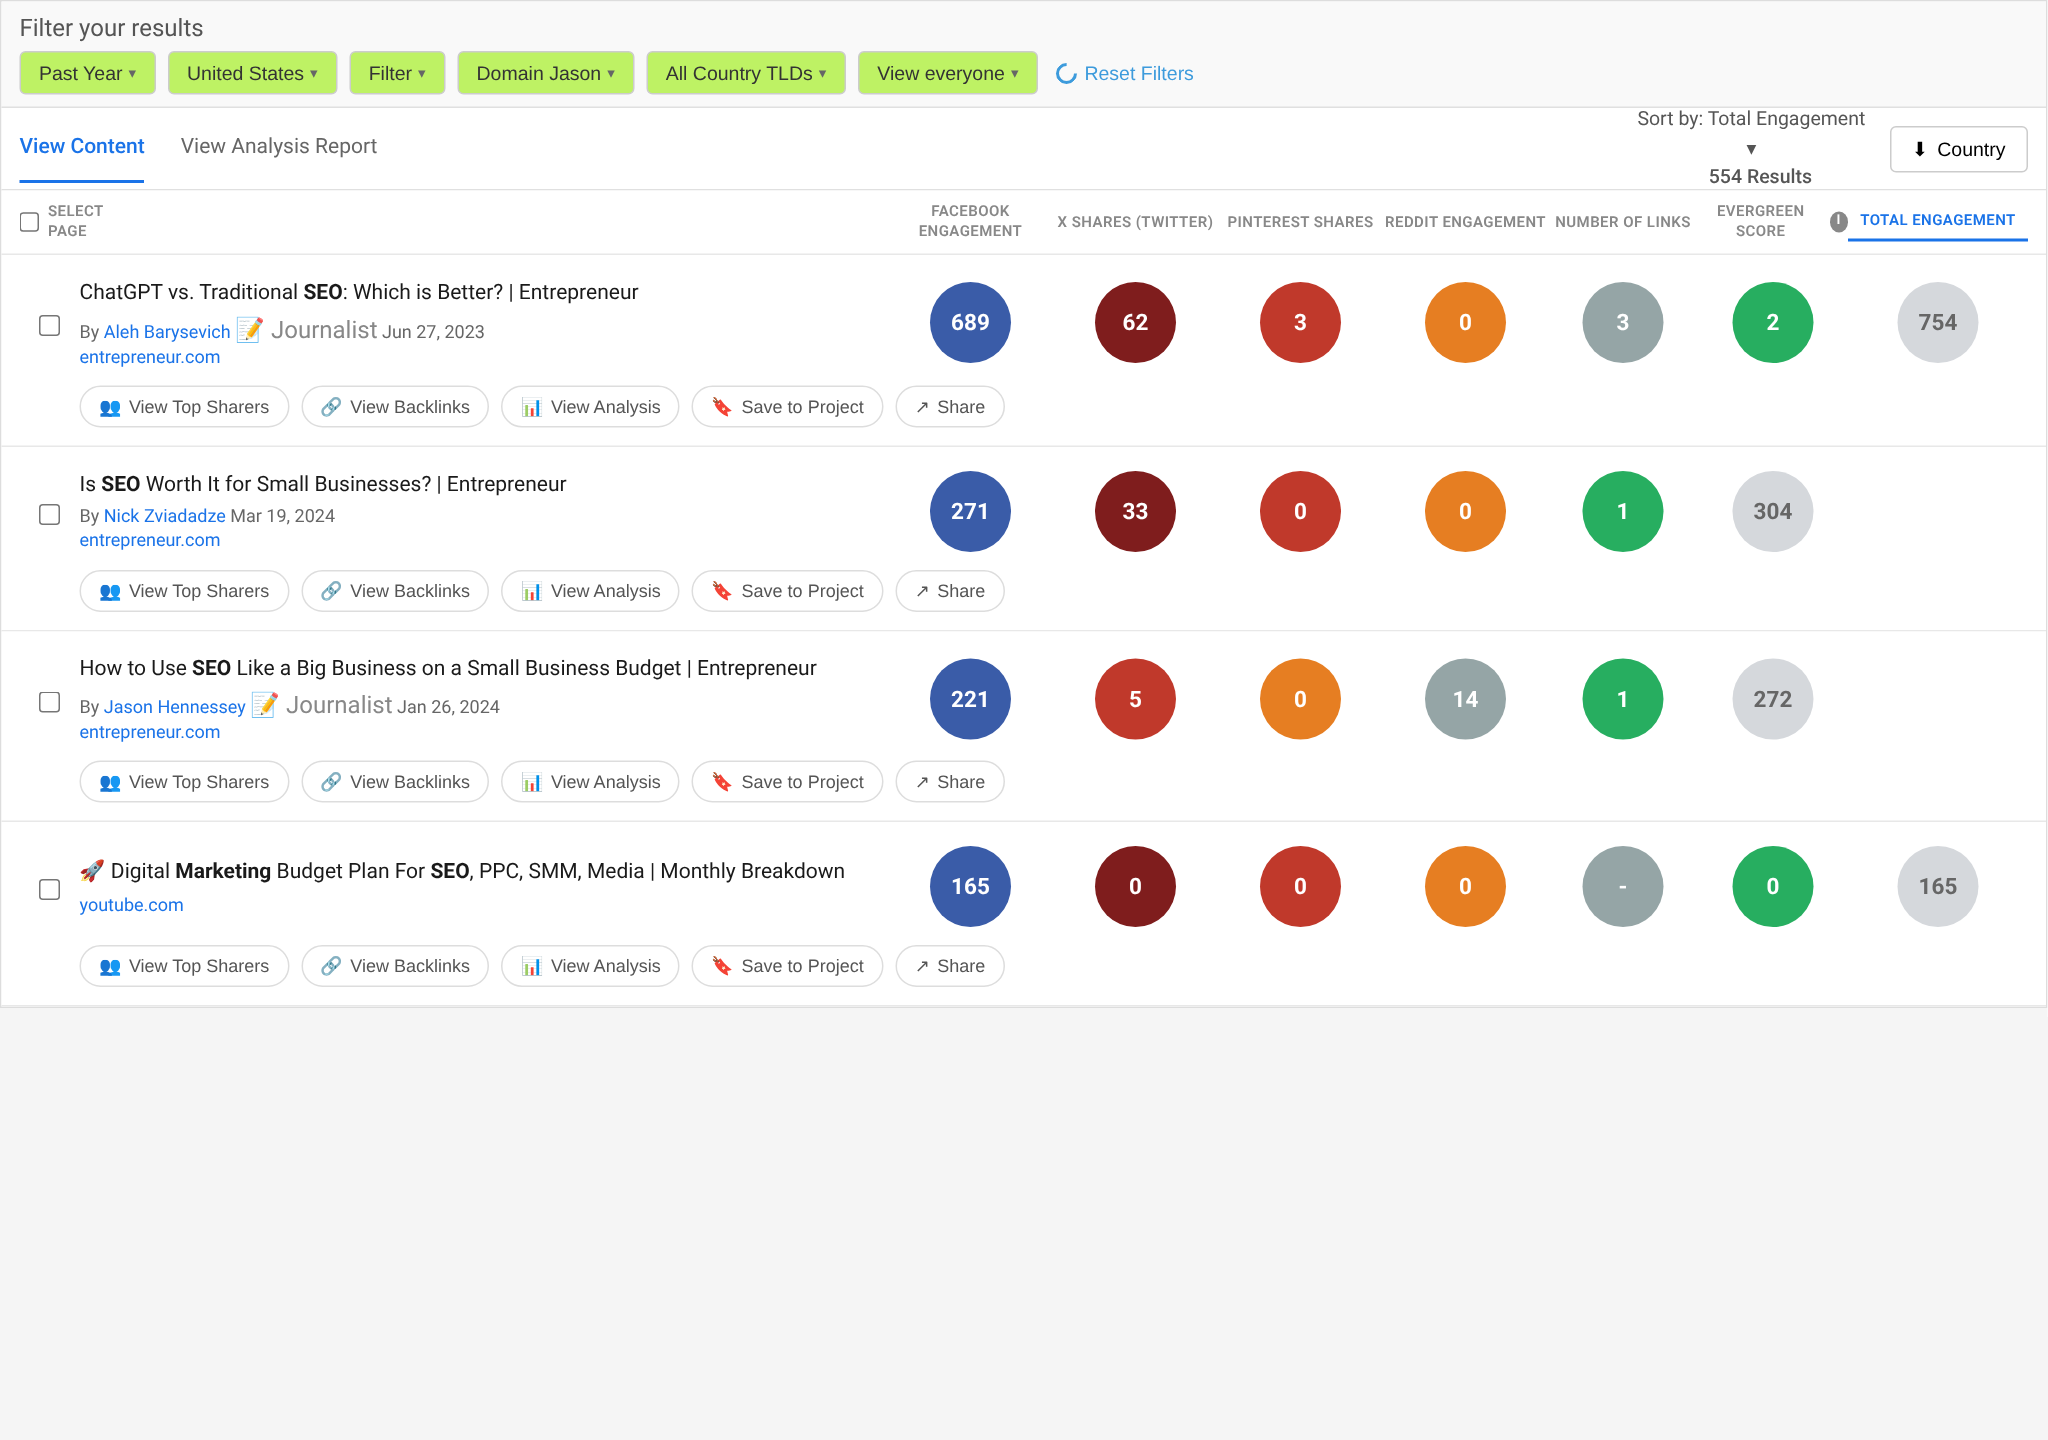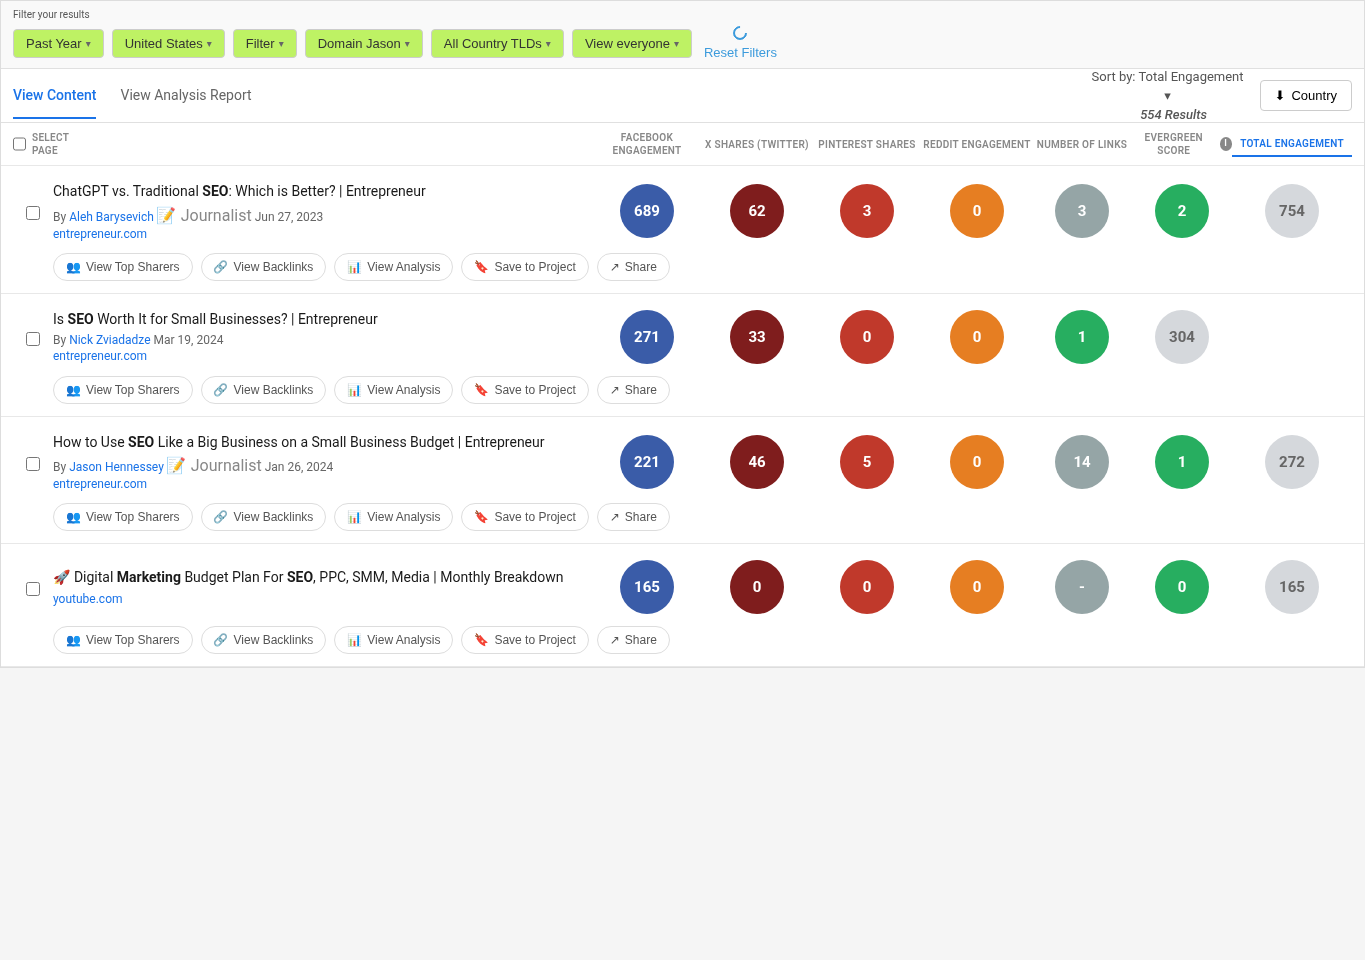--- a/index.html
+++ b/index.html
@@ -1,25 +1,25 @@
 <!DOCTYPE html>
 <html><head>
   <meta charset="utf-8">
   <style>
     * { box-sizing: border-box; margin: 0; padding: 0; }
     body { font-family: -apple-system, BlinkMacSystemFont, 'Segoe UI', Roboto, sans-serif; font-size: 13px; background: #f5f5f5; color: #333; }
     .container { background: #fff; border: 1px solid #ddd; max-width: 1365px; margin: 0 auto; }
     
     
     .filter-bar { padding: 8px 12px 0 12px; background: #f9f9f9; border-bottom: 1px solid #e0e0e0; }
-    .filter-label { font-size: 10px; color: #555; margin-bottom: 6px; }
+    .filter-label { font-size: 16px; color: #555; margin-bottom: 6px; }
     .filter-row { display: flex; gap: 8px; align-items: center; padding-bottom: 8px; flex-wrap: wrap; }
     .filter-btn { display: flex; align-items: center; gap: 4px; padding: 6px 12px; border: 1px solid #ccc; border-radius: 4px; background: #bef264; cursor: pointer; font-size: 13px; color: #333; }
     .filter-btn .chevron { font-size: 10px; color: #666; }
-    .reset-btn { display: flex; align-items: center; gap: 5px; color: #3d9bdc; background: none; border: none; cursor: pointer; font-size: 13px; margin-left: 4px; flex-direction: column; }
+    .reset-btn { display: flex; align-items: center; gap: 5px; color: #3d9bdc; background: none; border: none; cursor: pointer; font-size: 13px; margin-left: 4px; }
     .reset-icon { display: inline-block; width: 14px; height: 14px; border: 2px solid #3d9bdc; border-radius: 50%; border-top-color: transparent; transform: rotate(45deg); }
 
     
     .tabs-row { display: flex; align-items: center; padding: 0 12px; border-bottom: 1px solid #e0e0e0; background: #fff; }
     .tab { padding: 14px 0; margin-right: 24px; font-size: 14px; cursor: pointer; color: #666; border-bottom: 2px solid transparent; }
     .tab.active { color: #1a73e8; border-bottom: 2px solid #1a73e8; font-weight: 500; }
     .tab-actions { margin-left: auto; display: flex; align-items: center; gap: 16px; }
     .sort-label { font-size: 13px; color: #555; display: flex; align-items: center; gap: 4px; cursor: pointer; flex-direction: column; }
     .export-btn { display: flex; align-items: center; gap: 6px; padding: 7px 14px; border: 1px solid #ccc; border-radius: 4px; background: #fff; cursor: pointer; font-size: 13px; }
 
@@ -101,21 +101,21 @@
     <div class="tab active">
       <span>View Content</span>
     </div>
     <div class="tab">
       <span>View Analysis Report</span>
     </div>
     <div class="tab-actions">
       <div class="sort-label">
         <span>Sort by: Total Engagement</span>
         <span class="chevron">▾</span>
-        <span style="margin-left:12px; color:#555; font-weight:500;font-style:italic;">554 Results</span>
+        <span style="margin-left:12px; color:#555; font-weight:500;">554 Results</span>
       </div>
       <button class="export-btn">
         <span>⬇</span>
         <span>Country</span>
       </button>
     </div>
   </div>
 
   <div class="table-header">
     <div class="th left">
@@ -303,23 +303,20 @@
       <span class="journalist-badge">📝 Journalist</span>
       Jan 26, 2024
     </div>
         <div class="domain">entrepreneur.com</div>
       </div>
 
     <div class="metric-cell">
       <div class="circle blue">221</div>
     </div>
 
-    <div class="metric-cell">
-      <div class="circle black">46</div>
-    </div>
 
     <div class="metric-cell">
       <div class="circle red">5</div>
     </div>
 
     <div class="metric-cell">
       <div class="circle orange">0</div>
     </div>
 
     <div class="metric-cell">

